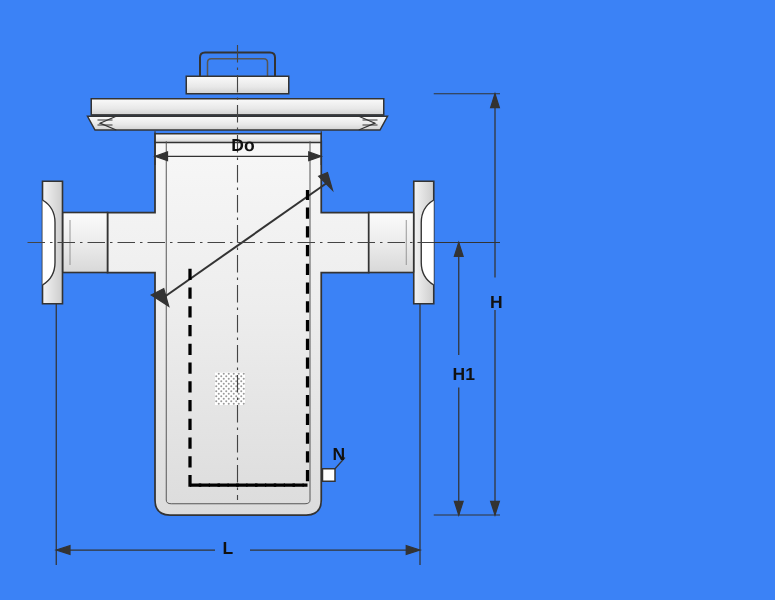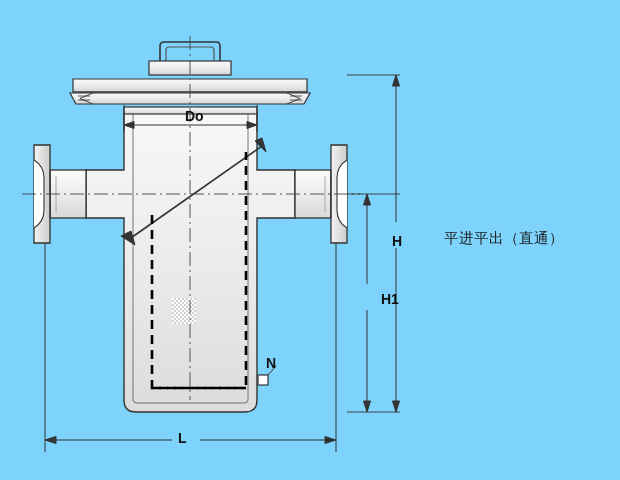--- a/index.html
+++ b/index.html
@@ -7,21 +7,21 @@
     padding: 0;
     background: #ffffff;
   }
   body {
     font-family: "Liberation Sans", sans-serif;
   }
   #root {
     position: relative;
     width: 620px;
     height: 480px;
-    background: #7dd3fc;
+    background: #3b82f6;
     overflow: hidden;
   }
   #drawing {
     position: absolute;
     left: 0;
     top: 0;
     width: 620px;
     height: 480px;
   }
   .caption-block {
@@ -46,21 +46,21 @@
   }
   .dim-label {
     position: absolute;
     font-size: 14px;
     font-weight: bold;
     color: #111111;
     font-family: "Liberation Sans", sans-serif;
   }
   .lbl-do { left: 185px; top: 108px; }
   .lbl-h  { left: 392px; top: 233px; }
-  .lbl-h1 { left: 362px; top: 291px; margin-left: 19px; }
+  .lbl-h1 { left: 362px; top: 291px; }
   .lbl-l  { left: 178px; top: 430px; }
   .lbl-n  { left: 266px; top: 355px; }
 </style>
 </head>
 <body>
 
 <div id="root">
 
   <svg id="drawing" viewBox="0 0 620 480">
     <defs>
@@ -204,16 +204,15 @@
     </g>
   </svg>
 
   <div class="dim-label lbl-do">Do</div>
   <div class="dim-label lbl-h">H</div>
   <div class="dim-label lbl-h1">H1</div>
   <div class="dim-label lbl-l">L</div>
   <div class="dim-label lbl-n">N</div>
 
   <div class="caption-block">
-    <div class="caption-cn">平进平出（直通）</div>
   </div>
 
 </div>
 
 </body></html>

